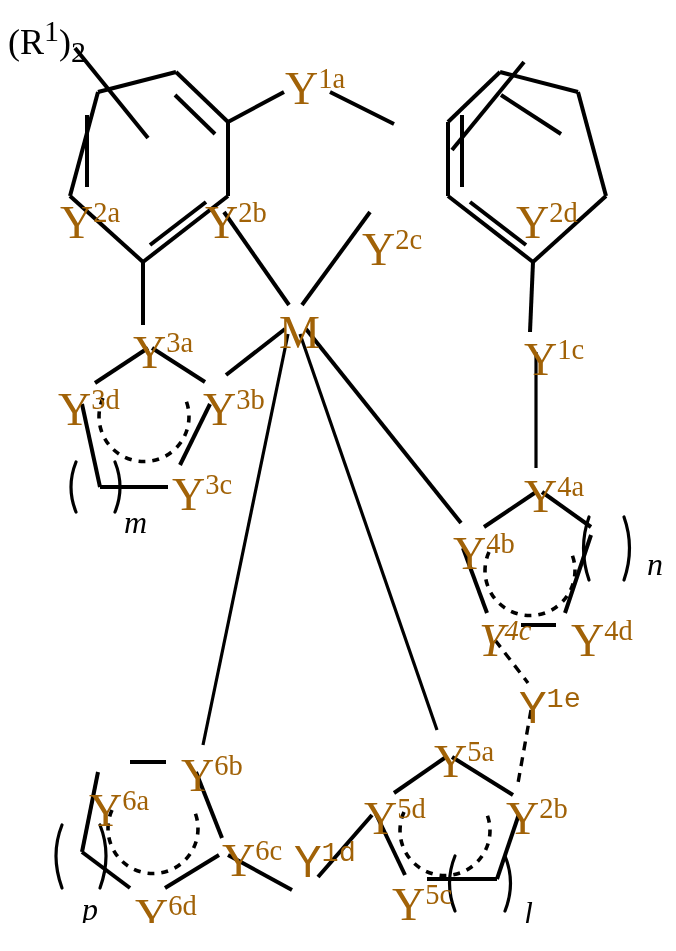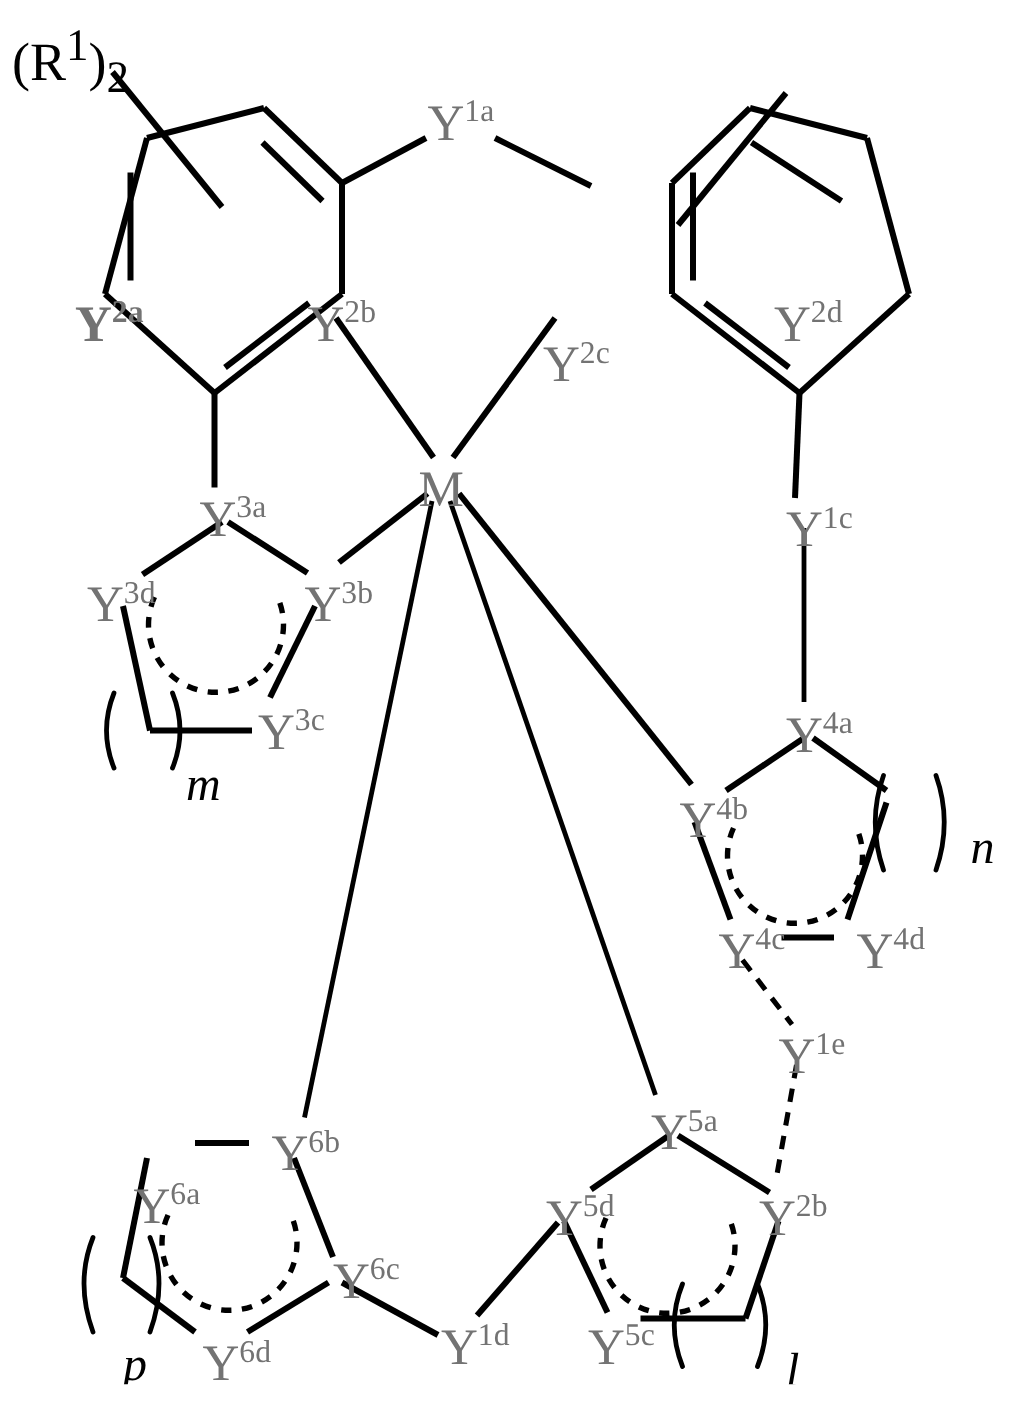--- a/index.html
+++ b/index.html
@@ -51,23 +51,23 @@
   }
   .paren {
     stroke: #000000;
     stroke-width: 3.2;
     fill: none;
     stroke-linecap: round;
   }
   
   .atom {
     position: absolute;
-    color: #737373;
+    color: #a16207;
     font-family: "Liberation Serif", "DejaVu Serif", serif;
-    font-size: 34px;
+    font-size: 46px;
     line-height: 1;
     white-space: nowrap;
     user-select: none;
   }
   .atom sup {
     font-size: 0.62em;
     vertical-align: super;
     line-height: 0;
   }
   .sublabel {
@@ -222,27 +222,27 @@
 
   <div class="atom" style="left:279px; top:310px;">
     <span>M</span><sup></sup>
   </div>
   <div class="atom" style="left:285px; top:66px;">
     <span>Y</span><sup>1a</sup>
   </div>
   <div class="atom" style="left:524px; top:337px;">
     <span>Y</span><sup>1c</sup>
   </div>
-  <div class="atom" style="left:294px; top:882px;">
+  <div class="atom" style="left:294px; top:842px;font-family:Liberation Mono, monospace;">
     <span>Y</span><sup>1d</sup>
   </div>
-  <div class="atom" style="left:519px; top:688px;">
+  <div class="atom" style="left:519px; top:688px;font-family:Liberation Mono, monospace;">
     <span>Y</span><sup>1e</sup>
   </div>
-  <div class="atom" style="left:50px; top:200px;font-weight:bold;">
+  <div class="atom" style="left:60px; top:200px;">
     <span>Y</span><sup>2a</sup>
   </div>
   <div class="atom" style="left:205px; top:200px;">
     <span>Y</span><sup>2b</sup>
   </div>
   <div class="atom" style="left:362px; top:200px;margin-top:27px;">
     <span>Y</span><sup>2c</sup>
   </div>
   <div class="atom" style="left:516px; top:200px;">
     <span>Y</span><sup>2d</sup>
@@ -258,21 +258,21 @@
   </div>
   <div class="atom" style="left:58px; top:387px;">
     <span>Y</span><sup>3d</sup>
   </div>
   <div class="atom" style="left:524px; top:474px;">
     <span>Y</span><sup>4a</sup>
   </div>
   <div class="atom" style="left:453px; top:531px;text-align:right;">
     <span>Y</span><sup>4b</sup>
   </div>
-  <div class="atom" style="left:479px; top:618px;">
+  <div class="atom" style="left:479px; top:618px;font-style:italic;">
     <span>Y</span><sup>4c</sup>
   </div>
   <div class="atom" style="left:571px; top:618px;">
     <span>Y</span><sup>4d</sup>
   </div>
   <div class="atom" style="left:434px; top:739px;">
     <span>Y</span><sup>5a</sup>
   </div>
   <div class="atom" style="left:506px; top:796px;">
     <span>Y</span><sup>2b</sup>

